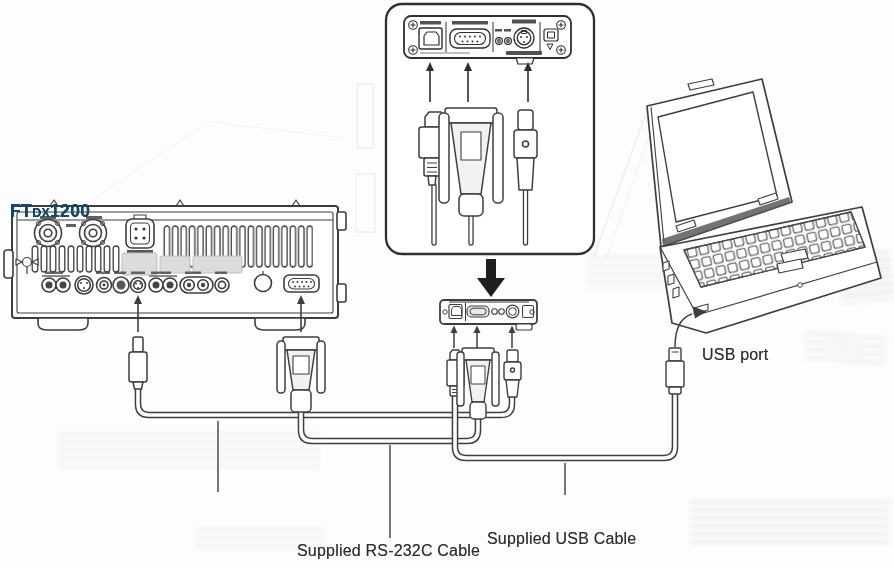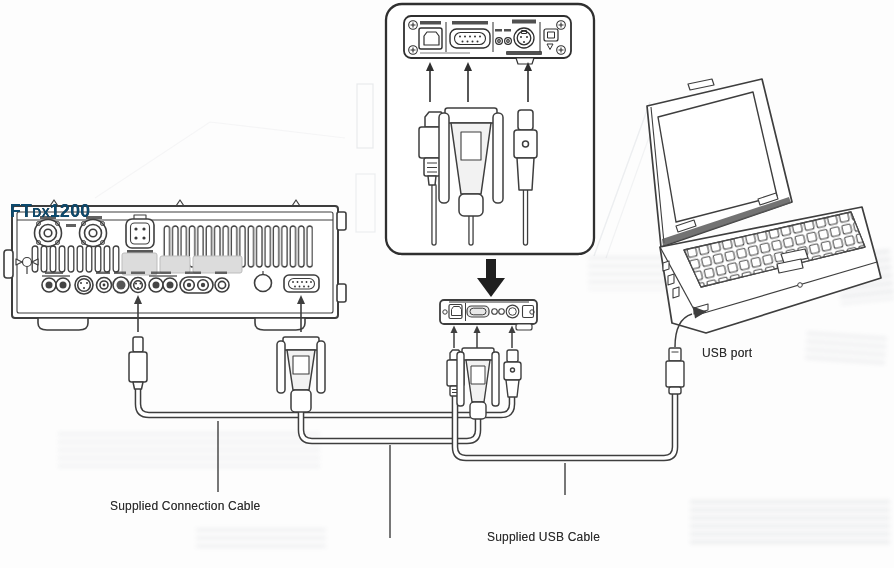--- a/index.html
+++ b/index.html
@@ -1,20 +1,20 @@
 <!DOCTYPE html>
 <html><head>
 <meta charset="utf-8">
 <style>
   html,body{margin:0;padding:0;background:#fff;}
   .stage{position:relative;width:894px;height:568px;background:#fdfdfd;overflow:hidden;
          font-family:"Liberation Sans",sans-serif;}
   .stage svg{position:absolute;left:0;top:0;z-index:1;}
   svg *{vector-effect:none;}
-  .lbl{position:absolute;z-index:2;color:#2d2d2d;font-size:12px;white-space:nowrap;
+  .lbl{position:absolute;z-index:2;color:#2d2d2d;font-size:16px;white-space:nowrap;
        text-shadow:0 0 .6px rgba(40,40,40,.55);letter-spacing:.2px;}
   .model{position:absolute;z-index:2;left:10px;top:175px;color:#0c4a6e;font-weight:bold;
          font-size:17.5px;letter-spacing:.4px;text-shadow:0 0 .5px #222;margin-top:26px;}
   .model .dx{font-size:12.5px;letter-spacing:.2px;}
   .ghost{position:absolute;z-index:0;filter:blur(2px);
          background:repeating-linear-gradient(180deg,transparent 0 4px,#6b7280 4px 8px);}
   .g1{left:838px;top:248px;width:54px;height:54px;opacity:.12;transform:rotate(-6deg);}
   .g2{left:690px;top:496px;width:200px;height:50px;opacity:.11;}
   .g3{left:58px;top:428px;width:262px;height:44px;opacity:.07;}
   .g4{left:196px;top:524px;width:130px;height:28px;opacity:.08;}
@@ -419,16 +419,16 @@
 
     <g stroke="#4a4a4a" stroke-width="1.5">
       <line x1="218" y1="421" x2="218" y2="492"></line>
       <line x1="390" y1="445" x2="390" y2="538"></line>
       <line x1="565" y1="463" x2="565" y2="495"></line>
     </g>
   </svg>
 
   <div class="model"><span>FT</span><span class="dx">DX</span><span>1200</span></div>
 
-  <div class="lbl" style="left:110px;top:499px;">Supplied Connection Cable</div>
+  <div class="lbl" style="left:297px;top:542px;">Supplied RS-232C Cable</div>
   <div class="lbl" style="left:487px;top:499px;margin-top:31px;">Supplied USB Cable</div>
   <div class="lbl" style="left:702px;top:346px;">USB port</div>
 </div>
 
 </body></html>

